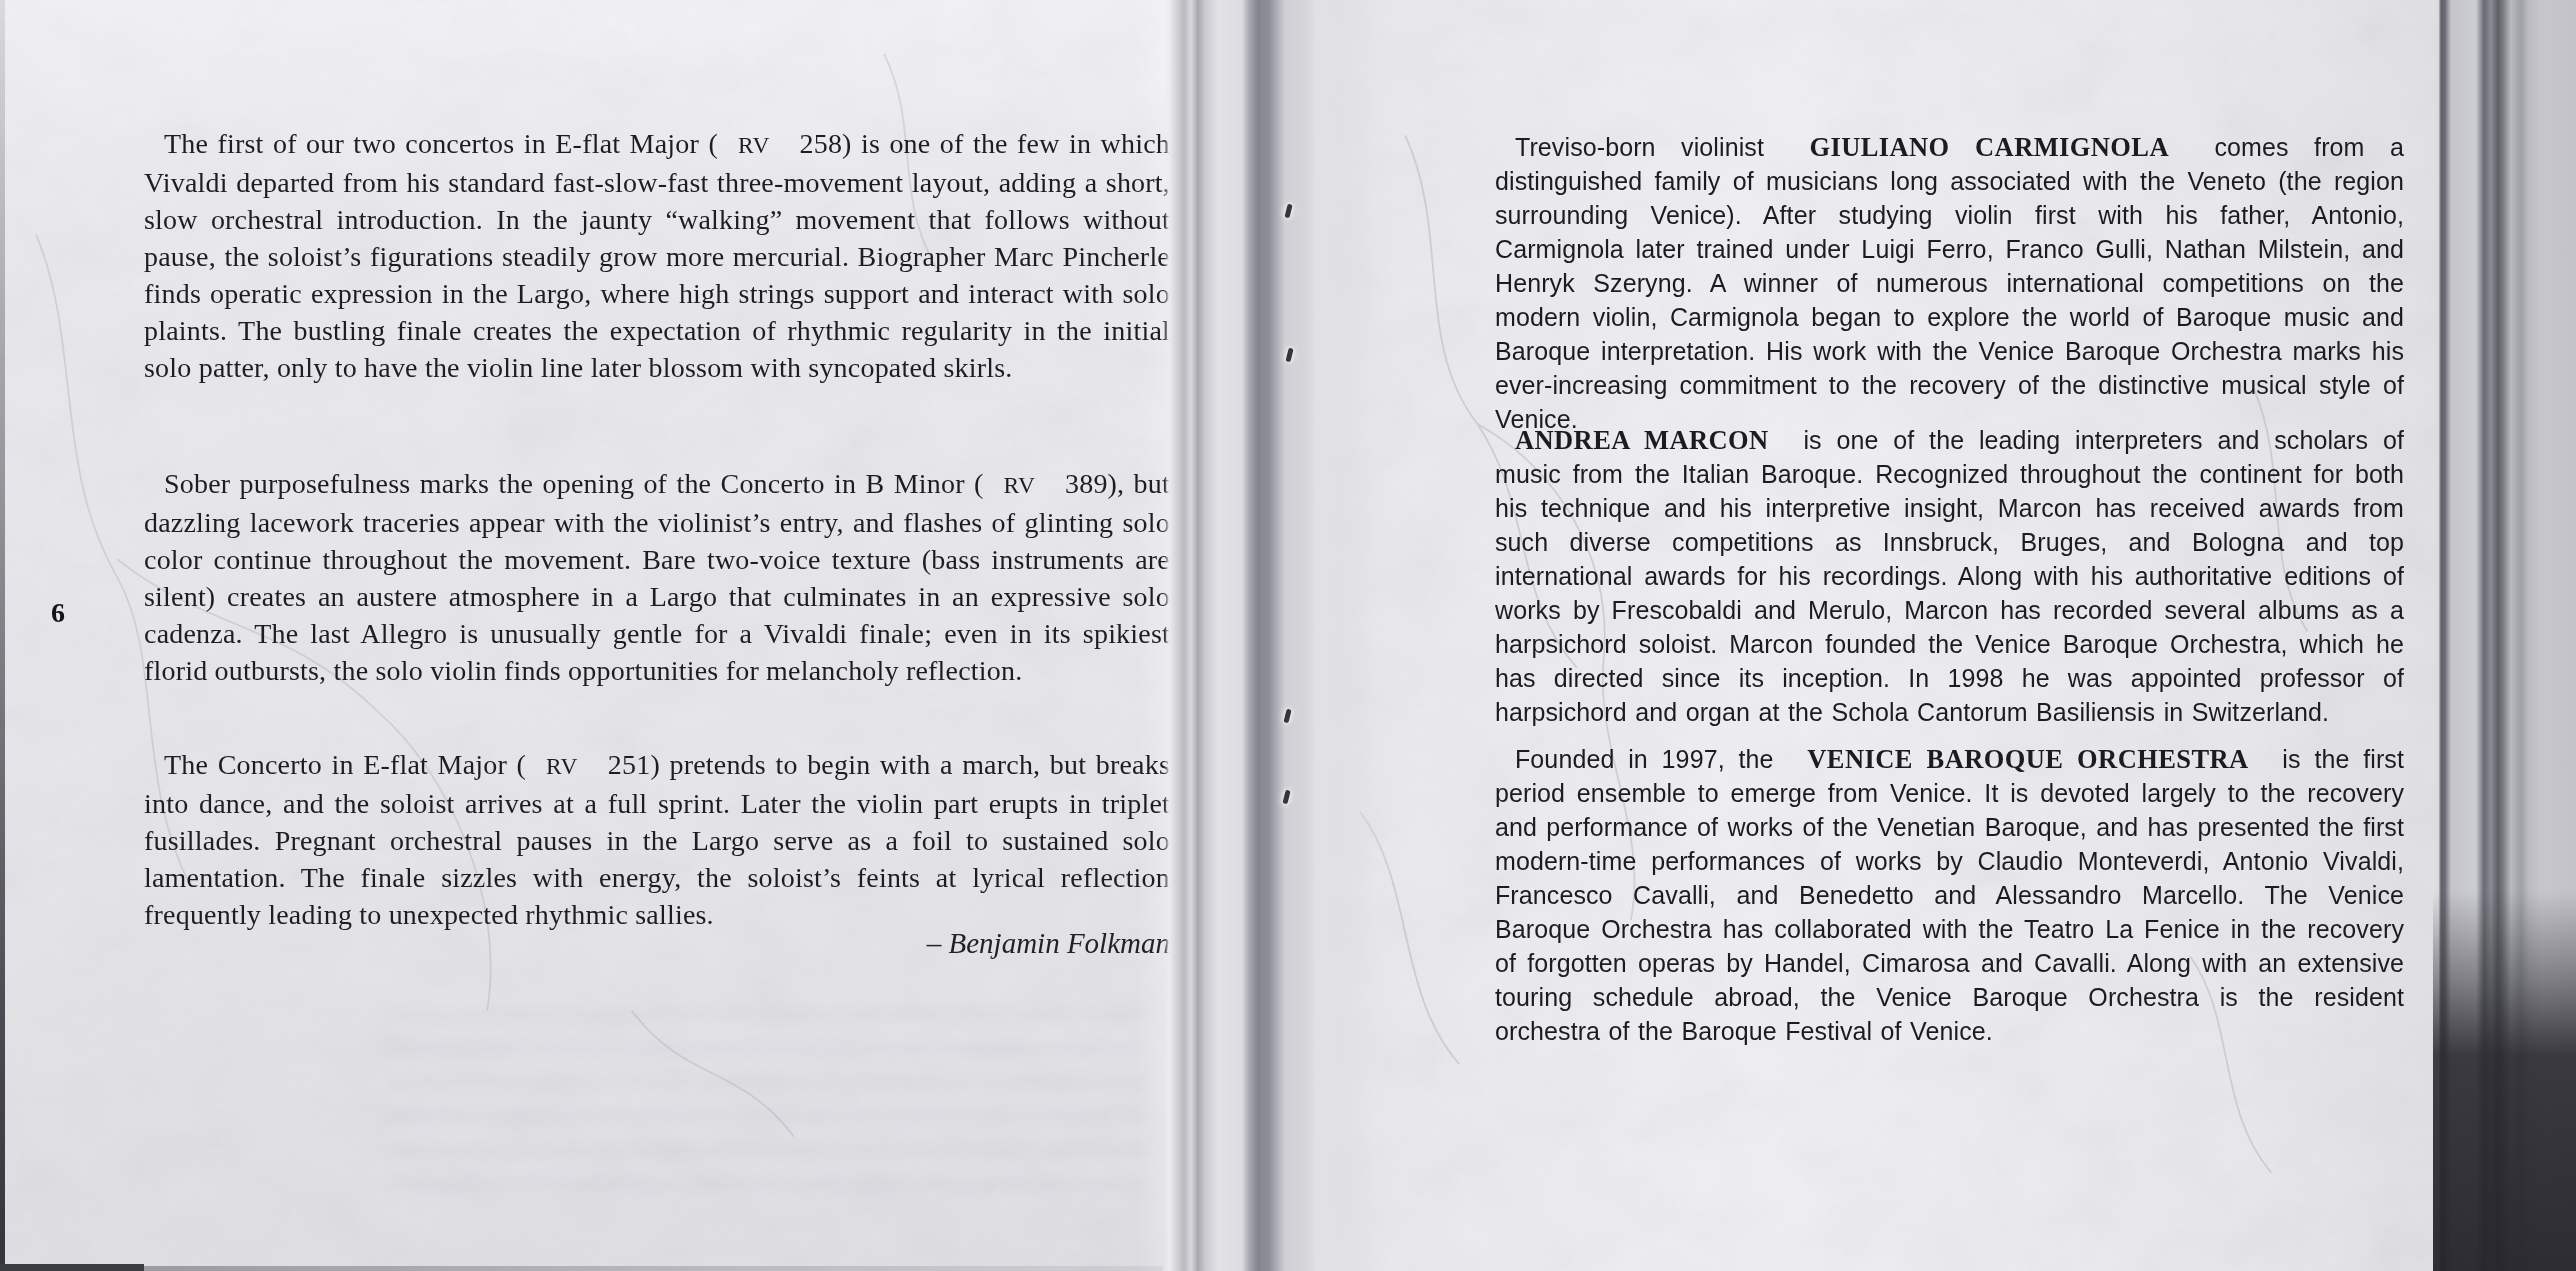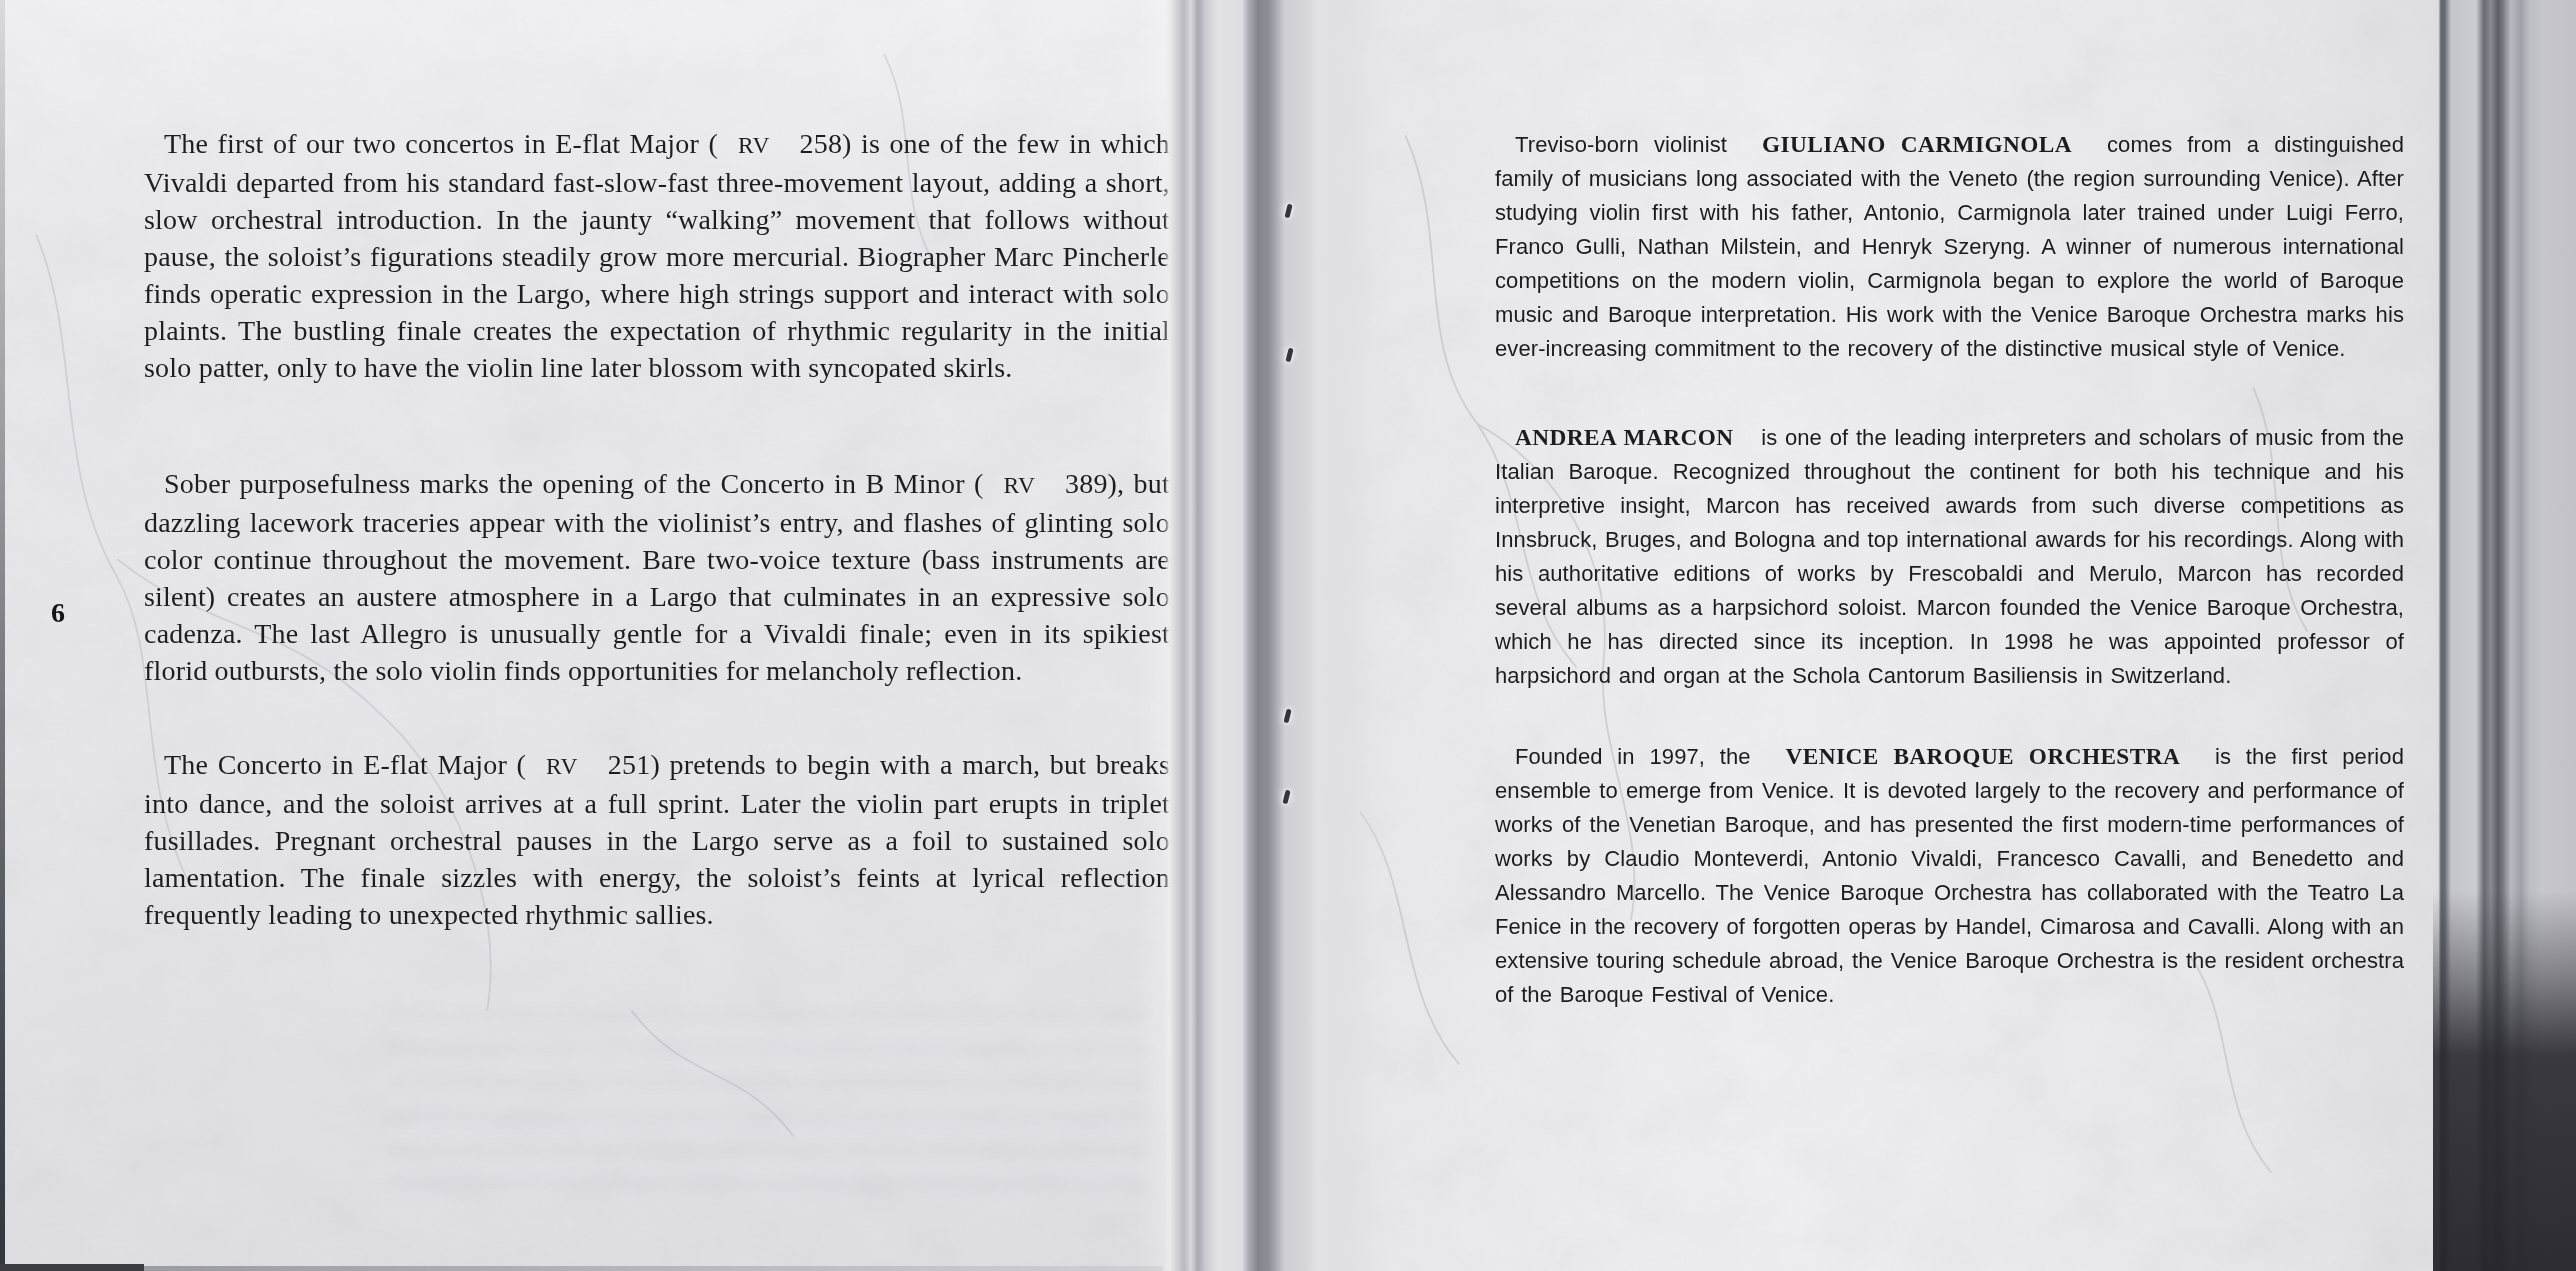--- a/index.html
+++ b/index.html
@@ -90,21 +90,21 @@
     font-style:italic;font-size:29px;color:#222226;
   }
   .page-number{
     position:absolute;left:51px;top:597px;
     font-family:"Liberation Serif", serif;font-weight:700;
     font-size:28px;color:#141416;
   }
   .rp{
     left:1495px;width:909px;
     font-family:"Liberation Sans", sans-serif;
-    font-size:22px;line-height:34px;letter-spacing:0.1px;word-spacing:1.4px;
+    font-size:25px;line-height:34px;letter-spacing:0.1px;word-spacing:1.4px;
     color:#1c1c1f;
   }
   .rp1{top:105px;} .rp2{top:398px;} .rp3{top:717px;}
   .seg{white-space:pre-wrap;margin-left:20px;}
   .seg-rv{font-size:0.84em;letter-spacing:0.7px;}
   .seg-name{
     font-family:"Liberation Serif", serif;font-weight:700;
     font-size:1.06em;letter-spacing:0.4px;
   }
   
@@ -138,20 +138,21 @@
       </g>
     </svg>
     <div class="ghost ghost-l"></div>
 
     <span class="page-number">6</span>
   </div>
 
   <p class="lp lp1"><span class="seg seg-n">The first of our two concertos in E-flat Major (</span><span class="seg seg-rv">RV</span><span class="seg seg-n"> 258) is one of the few in which Vivaldi departed from his standard fast-slow-fast three-movement layout, adding a short, slow orchestral introduction. In the jaunty “walking” movement that follows without pause, the soloist’s figurations steadily grow more mercurial. Biographer Marc Pincherle finds operatic expression in the Largo, where high strings support and interact with solo plaints. The bustling finale creates the expectation of rhythmic regularity in the initial solo patter, only to have the violin line later blossom with syncopated skirls.</span></p>
   <p class="lp lp2"><span class="seg seg-n">Sober purposefulness marks the opening of the Concerto in B Minor (</span><span class="seg seg-rv">RV</span><span class="seg seg-n"> 389), but dazzling lacework traceries appear with the violinist’s entry, and flashes of glinting solo color continue throughout the movement. Bare two-voice texture (bass instruments are silent) creates an austere atmosphere in a Largo that culminates in an expressive solo cadenza. The last Allegro is unusually gentle for a Vivaldi finale; even in its spikiest florid outbursts, the solo violin finds opportunities for melancholy reflection.</span></p>
   <p class="lp lp3"><span class="seg seg-n">The Concerto in E-flat Major (</span><span class="seg seg-rv">RV</span><span class="seg seg-n"> 251) pretends to begin with a march, but breaks into dance, and the soloist arrives at a full sprint. Later the violin part erupts in triplet fusillades. Pregnant orchestral pauses in the Largo serve as a foil to sustained solo lamentation. The finale sizzles with energy, the soloist’s feints at lyrical reflection frequently leading to unexpected rhythmic sallies.</span></p>
+  <div class="signature">– Benjamin Folkman</div>
 
   <div class="page-right">
     <svg class="texture-svg" xmlns="http://www.w3.org/2000/svg" viewBox="0 0 1258 1410" width="1135" height="1272">
       <filter id="marbleB">
           <feTurbulence type="fractalNoise" baseFrequency="0.012 0.015" numOctaves="4" seed="13"></feTurbulence>
           <feColorMatrix type="saturate" values="0"></feColorMatrix>
           <feComponentTransfer>
             <feFuncA type="linear" slope="0.18" intercept="0"></feFuncA>
           </feComponentTransfer>
         </filter>

